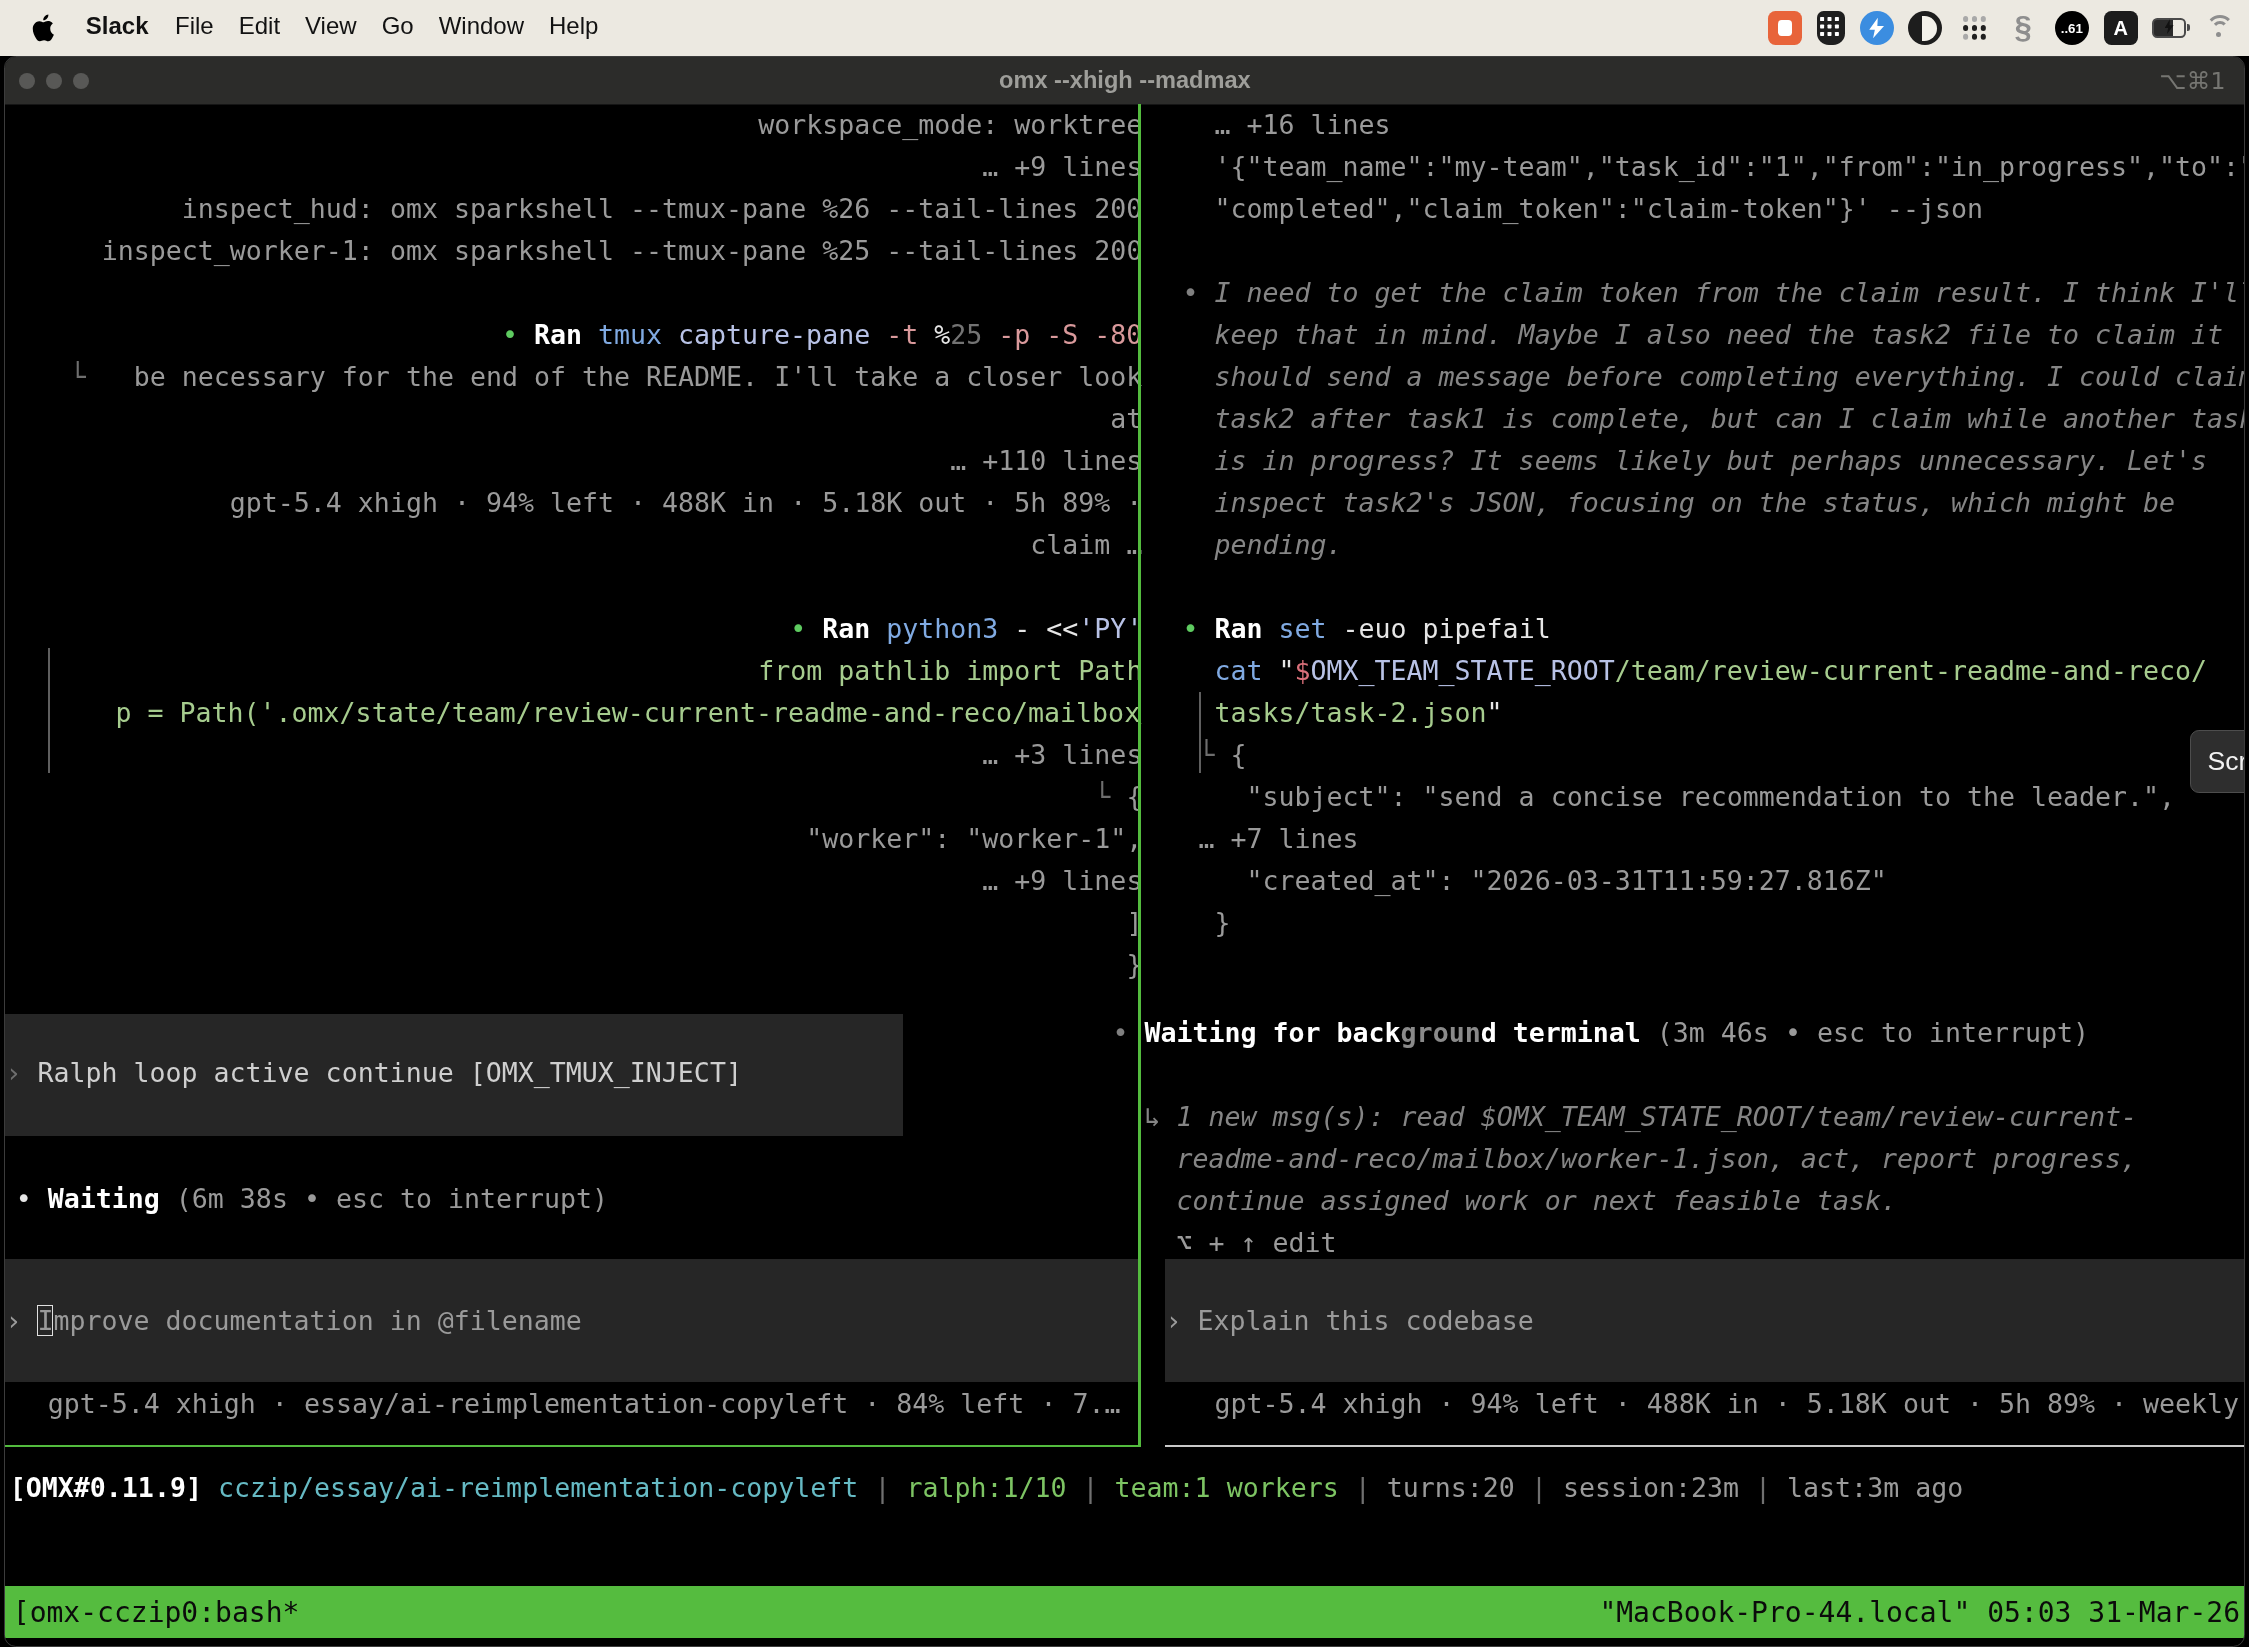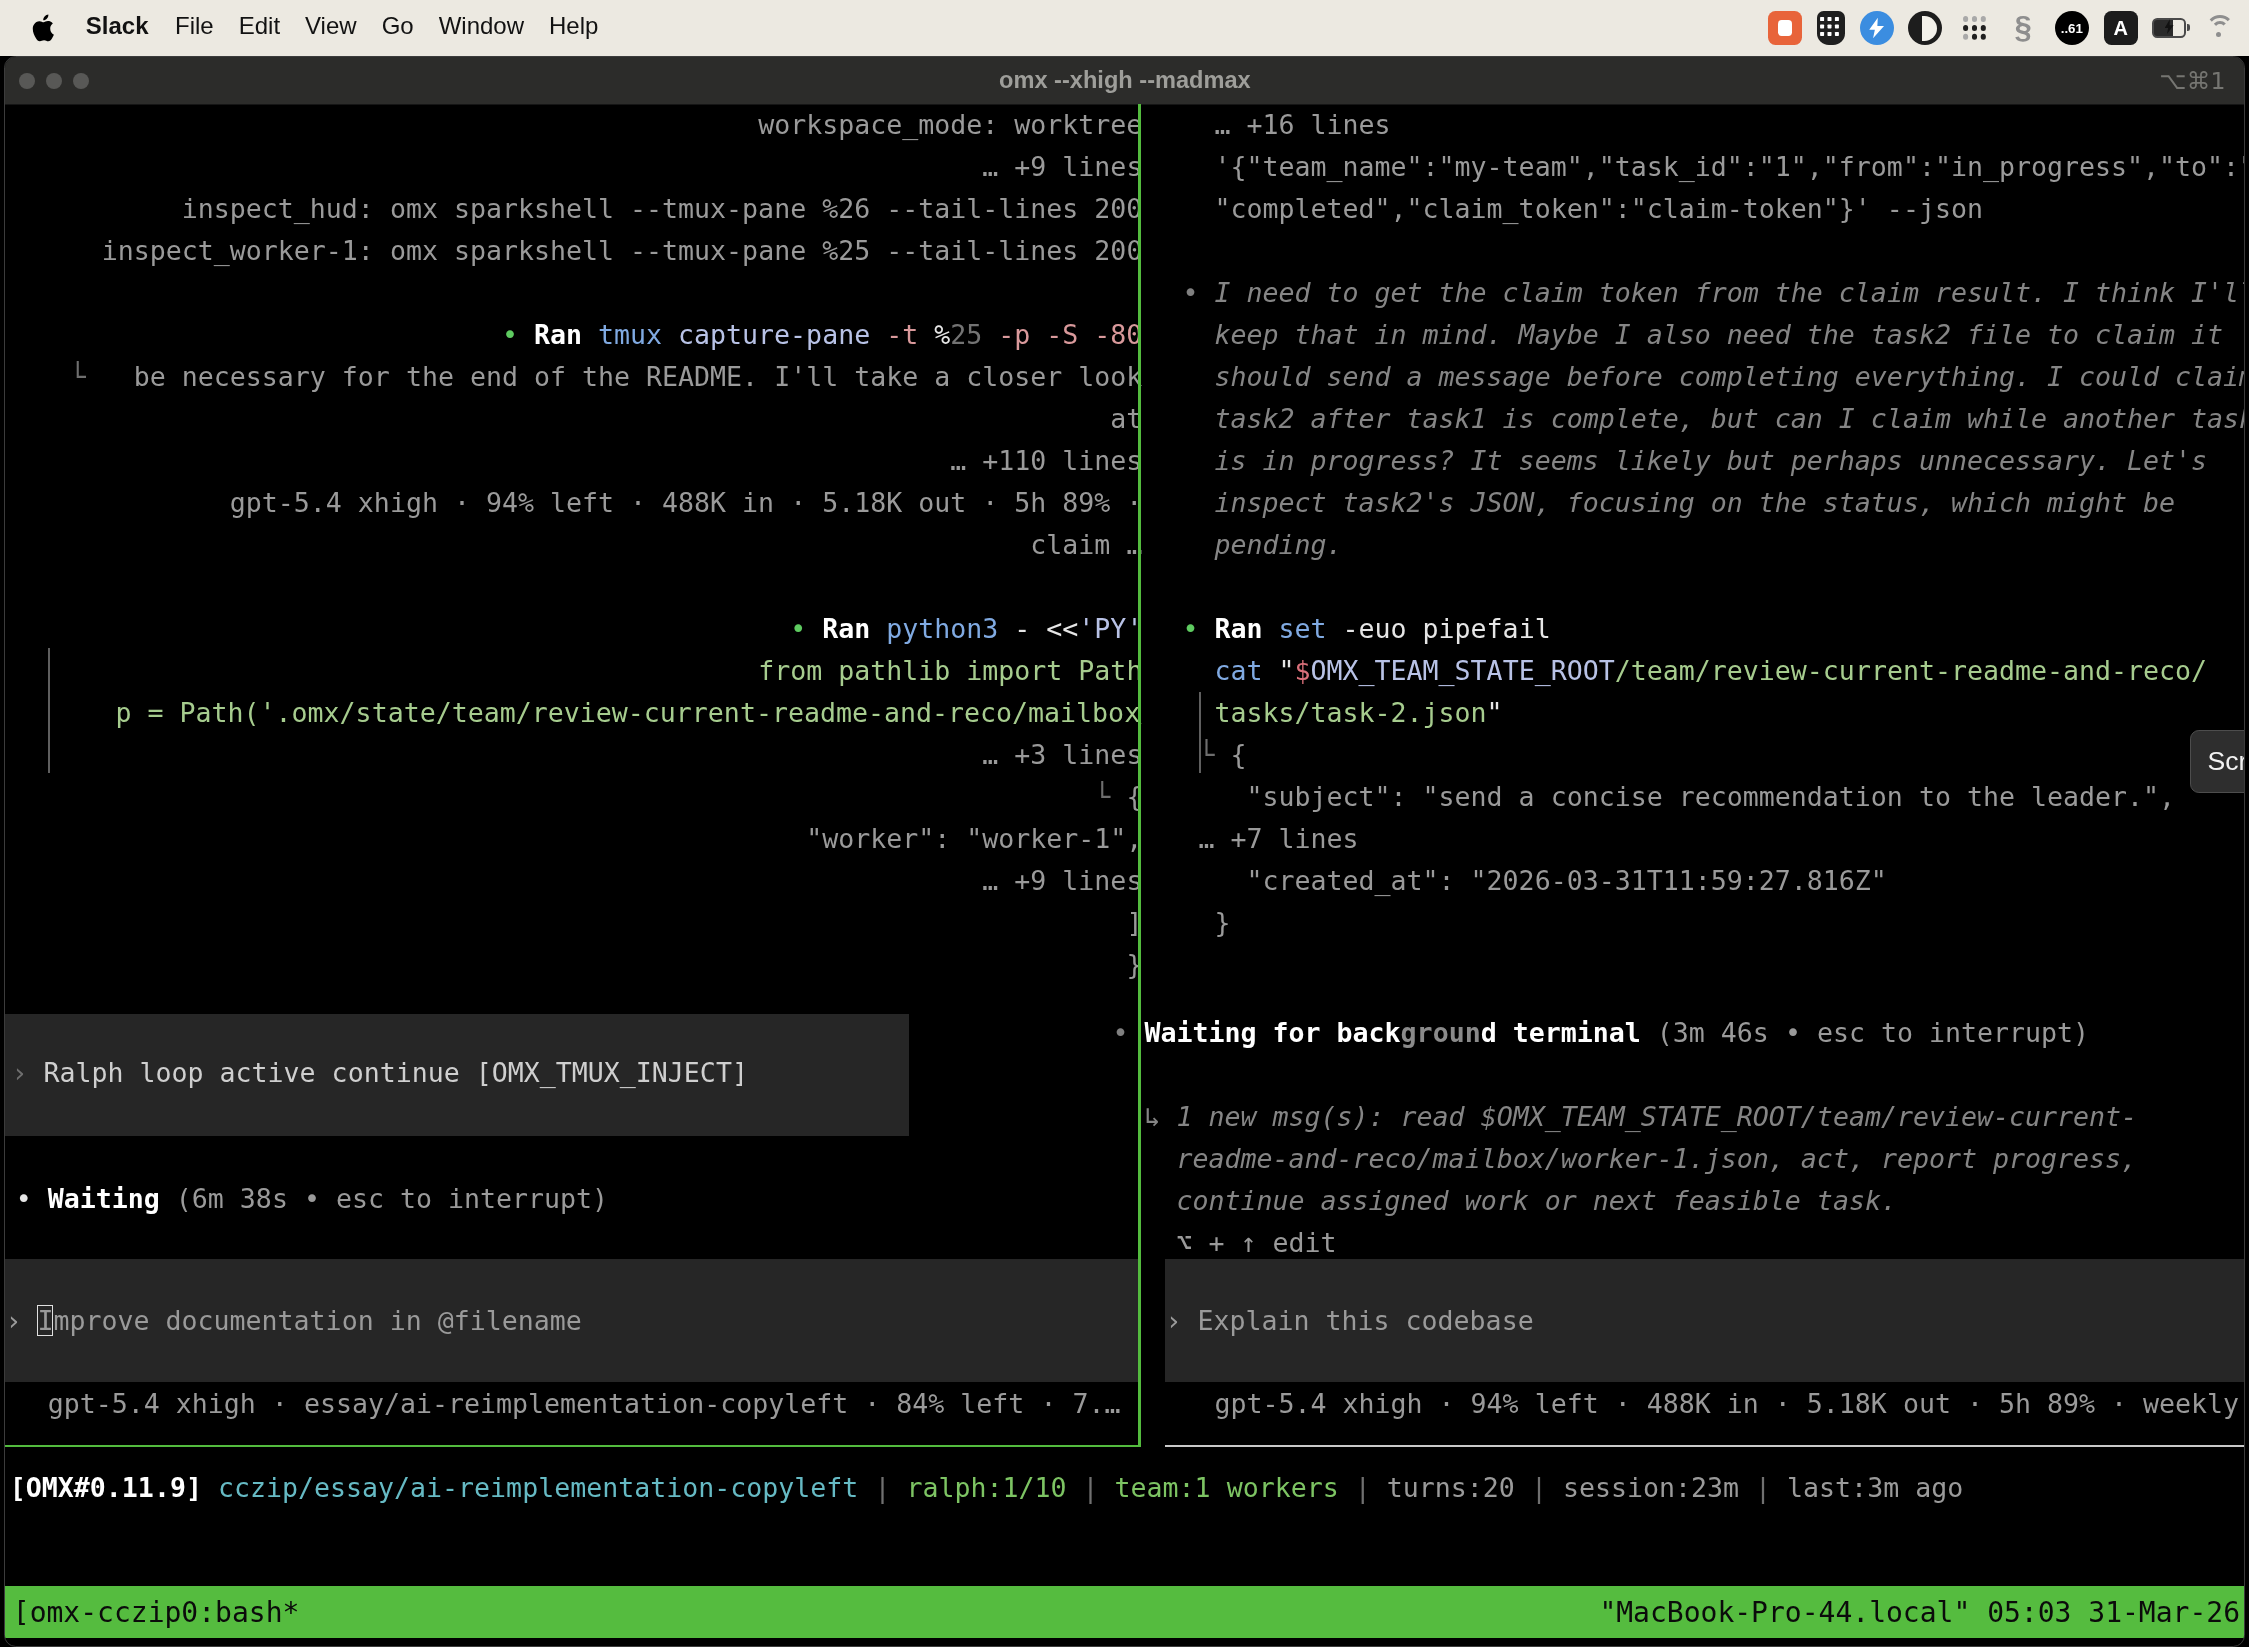--- a/index.html
+++ b/index.html
@@ -166,21 +166,21 @@
         <div class="trow"><span class="c-grn">      from pathlib import Path</span></div>
         <div class="trow"><span class="c-grn">      p = Path('.omx/state/team/review-current-readme-and-reco/mailbox/</span></div>
         <div class="trow"><span class="c-g">   … +3 lines</span></div>
         <div class="trow"><span class="c-g2">  └ </span><span class="c-g">{</span></div>
         <div class="trow"><span class="c-g">      "worker": "worker-1",</span></div>
         <div class="trow"><span class="c-g">   … +9 lines</span></div>
         <div class="trow"><span class="c-g">      ]</span></div>
         <div class="trow"><span class="c-g">   }</span></div>
       </div>
       <div class="trule" style="left: 43px; top: 591px; width: 1.5px; height: 125px; background: rgb(95, 95, 95);"></div>
-      <div class="tband" style="left: 0px; top: 957px; width: 898px; height: 122px; padding-left: 6px;">
+      <div class="tband" style="left: 0px; top: 957px; width: 898px; height: 122px;">
         <div class="trow" style="margin-top: 38px;"><span class="c-g2">› </span><span class="c-band">Ralph loop active continue [OMX_TMUX_INJECT]</span></div>
       </div>
       <div class="tlines" style="left: 10.3px; top: 1121px; width: 1123px;">
         <div class="trow"><span class="c-w">• </span><span class="c-wb">Waiting </span><span class="c-g">(6m 38s • esc to interrupt)</span></div>
       </div>
       <div class="tband" style="left: 0px; top: 1202px; width: 1133px; height: 123px;">
         <div class="trow" style="margin-top: 41px;"><span class="c-g">› </span><span class="c-cur">I</span><span class="c-g">mprove documentation in @filename</span></div>
       </div>
       <div class="tlines" style="left: 10.3px; top: 1326px; width: 1123px;">
         <div class="trow"><span class="c-g">  gpt-5.4 xhigh · essay/ai-reimplementation-copyleft · 84% left · 7.…</span></div>

